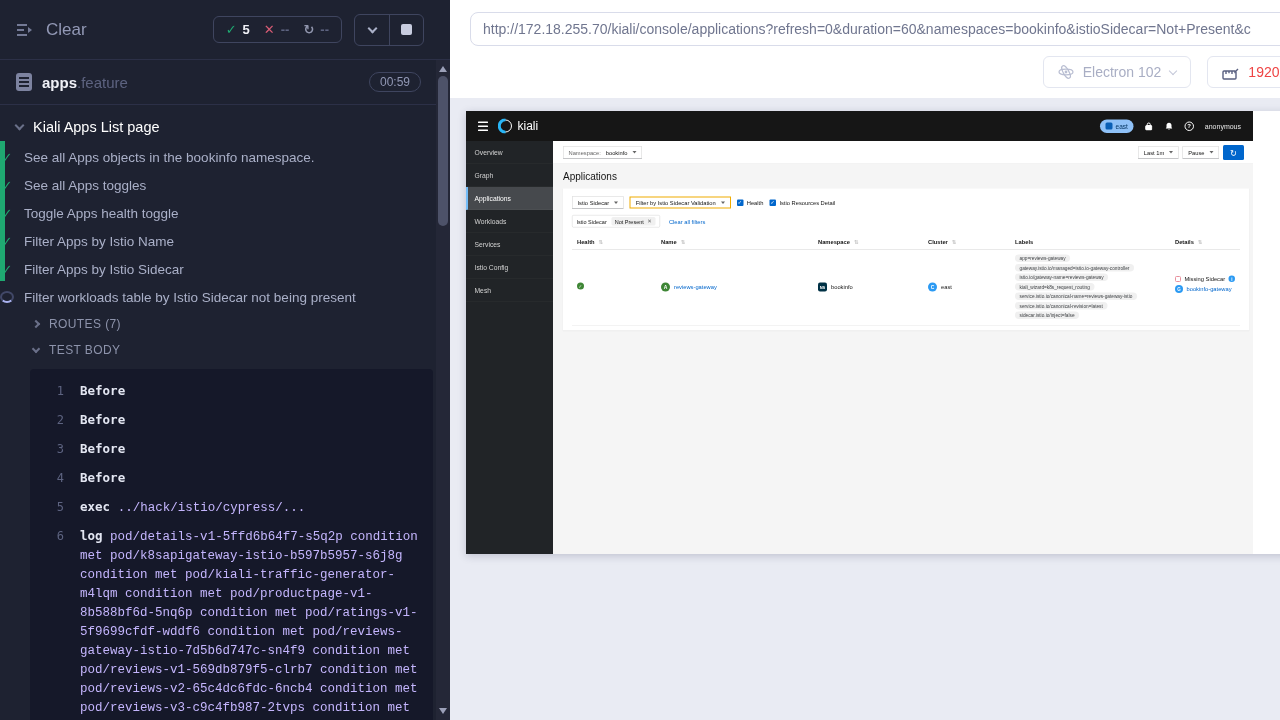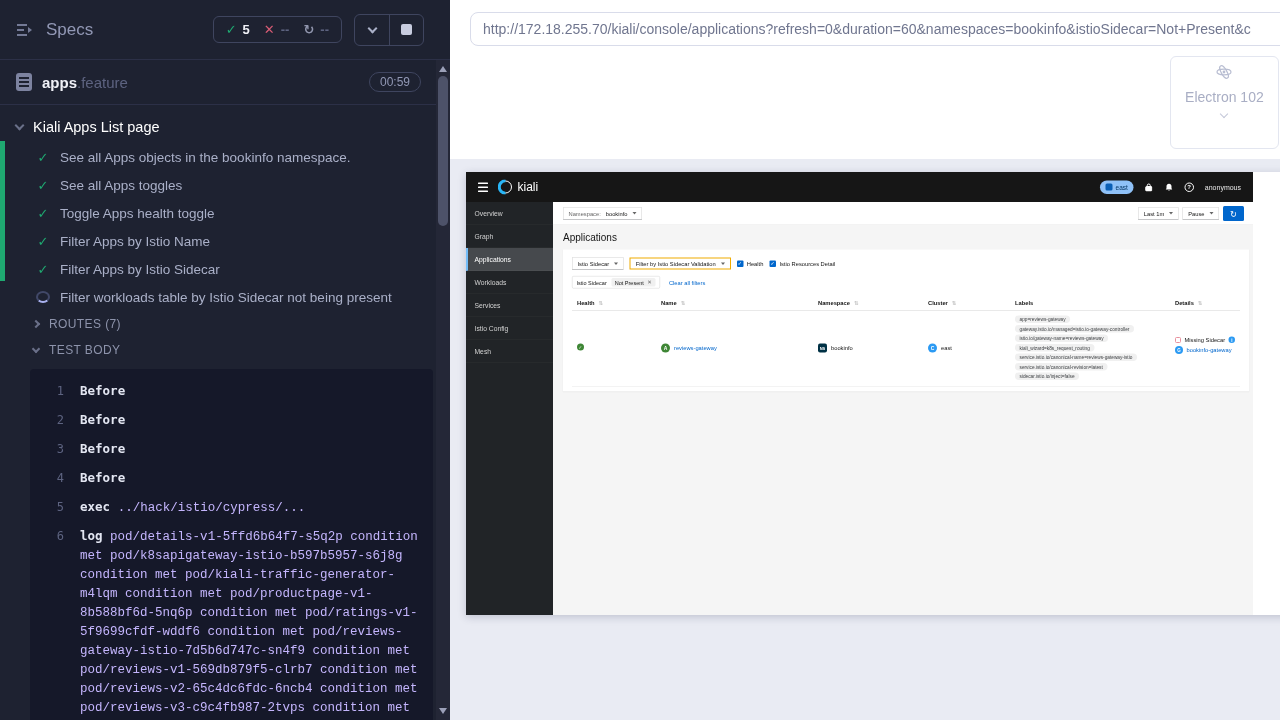--- a/index.html
+++ b/index.html
@@ -40,21 +40,21 @@
     padding:2px 10px; font-size:12px; color:#9298b5; }
   .file-icon { width:16px; height:18px; border-radius:3px; background:#7d83a0; position:relative; }
   .file-icon::before { content:""; position:absolute; left:3px; top:4px; width:10px; height:2px;
     background:#1e2231; box-shadow:0 4px 0 #1e2231, 0 8px 0 #1e2231; }
 
   .tree { position:relative; padding-top:8px; }
   .pass-bar { position:absolute; left:0; top:36px; width:5px; height:140px; background:#1fa971; }
   .suite-title { display:flex; align-items:center; gap:10px; padding:6px 16px 8px;
     font-size:14.5px; color:#ffffff; cursor:pointer; }
   .suite-title .cv { color:#6a7089; }
-  .test { display:flex; align-items:center; gap:10px; height:28px; padding-left:36px;
+  .test { display:flex; align-items:center; gap:10px; height:28px; 
     font-size:13.5px; cursor:pointer; }
   .t-icon { width:14px; height:14px; display:flex; align-items:center; justify-content:center; flex:0 0 14px; }
   .test.passed .t-icon::before { content:"✓"; color:#1fa971; font-weight:700; font-size:13px;
     font-family:"DejaVu Sans", sans-serif; }
   .test.running .t-icon { width:12px; height:12px; border:2px solid #414868;
     border-bottom-color:#aab2f0; border-radius:50%; animation:spin 1.2s linear infinite; }
   @keyframes spin { to { transform:rotate(360deg); } }
   .t-label { color:#aab0c8; }
   .section-row { display:flex; align-items:center; gap:10px; height:26px; padding-left:33px;
     font-size:12px; letter-spacing:.4px; color:#8d93ab; cursor:pointer; }
@@ -81,21 +81,21 @@
     background:#4d5269; border-radius:5px; cursor:grab; }
 
   
   .right-panel { flex:1; display:flex; flex-direction:column; background:#e9ebf3; }
   .rp-top { background:#ffffff; padding:12px 20px 8px; }
   .url-bar { height:34px; border:1px solid #d9dcea; border-radius:8px; display:flex;
     align-items:center; padding:0 12px; font-size:14px; color:#70768f;
     white-space:nowrap; overflow:hidden; }
   .rp-controls { display:flex; justify-content:flex-end; gap:16px; padding:10px 0 2px; }
   .ctl-btn { display:flex; align-items:center; gap:9px; border:1px solid #e3e6f0;
-    background:#fff; border-radius:6px; padding:7px 14px; font-size:14px; cursor:pointer;flex-direction:column; }
+    background:#fff; border-radius:6px; padding:7px 14px; font-size:14px; cursor:pointer; }
   .ctl-btn.muted { color:#a9aec4; }
   .ctl-btn.dark { color:#ef4444; font-weight:500; }
   .ctl-btn .cv { width:6px; height:6px; color:#c3c7d8; border-width:1.5px; }
   .ctl-btn.dark .cv { color:#9aa0b8; }
 
   .rp-stage { flex:1; }
   .app-frame { width:948px; height:443px; margin:13px 0 0 16px; background:#fff;
     box-shadow:0 2px 8px rgba(40,45,80,.22); overflow:hidden; }
   .app-scale { width:1574px; height:886px; transform:scale(.5); transform-origin:0 0; }
 
@@ -200,21 +200,21 @@
 <div class="left-panel">
   <div class="lp-header">
     <span class="mh-icon" style="color:#747a96">
       <svg width="18" height="14" viewBox="0 0 18 14">
           <g stroke="#747a96" stroke-width="2" fill="none">
         <path d="M1 2h10M1 7h7M1 12h10"></path>
             <path d="M12 4l4 3-4 3" fill="#747a96" stroke="none"></path>
           </g>
         </svg>
     </span>
-    <span class="lp-title">Specs</span>
+    <span class="lp-title">Clear</span>
     <span class="lp-spacer"></span>
     <div class="stats-box">
       <span class="stat">
         <span class="ok ico">✓</span>
         <span class="num">5</span>
         </span>
       <span class="stat">
         <span class="fail ico">✕</span>
         <span class="dim">--</span>
         </span>

